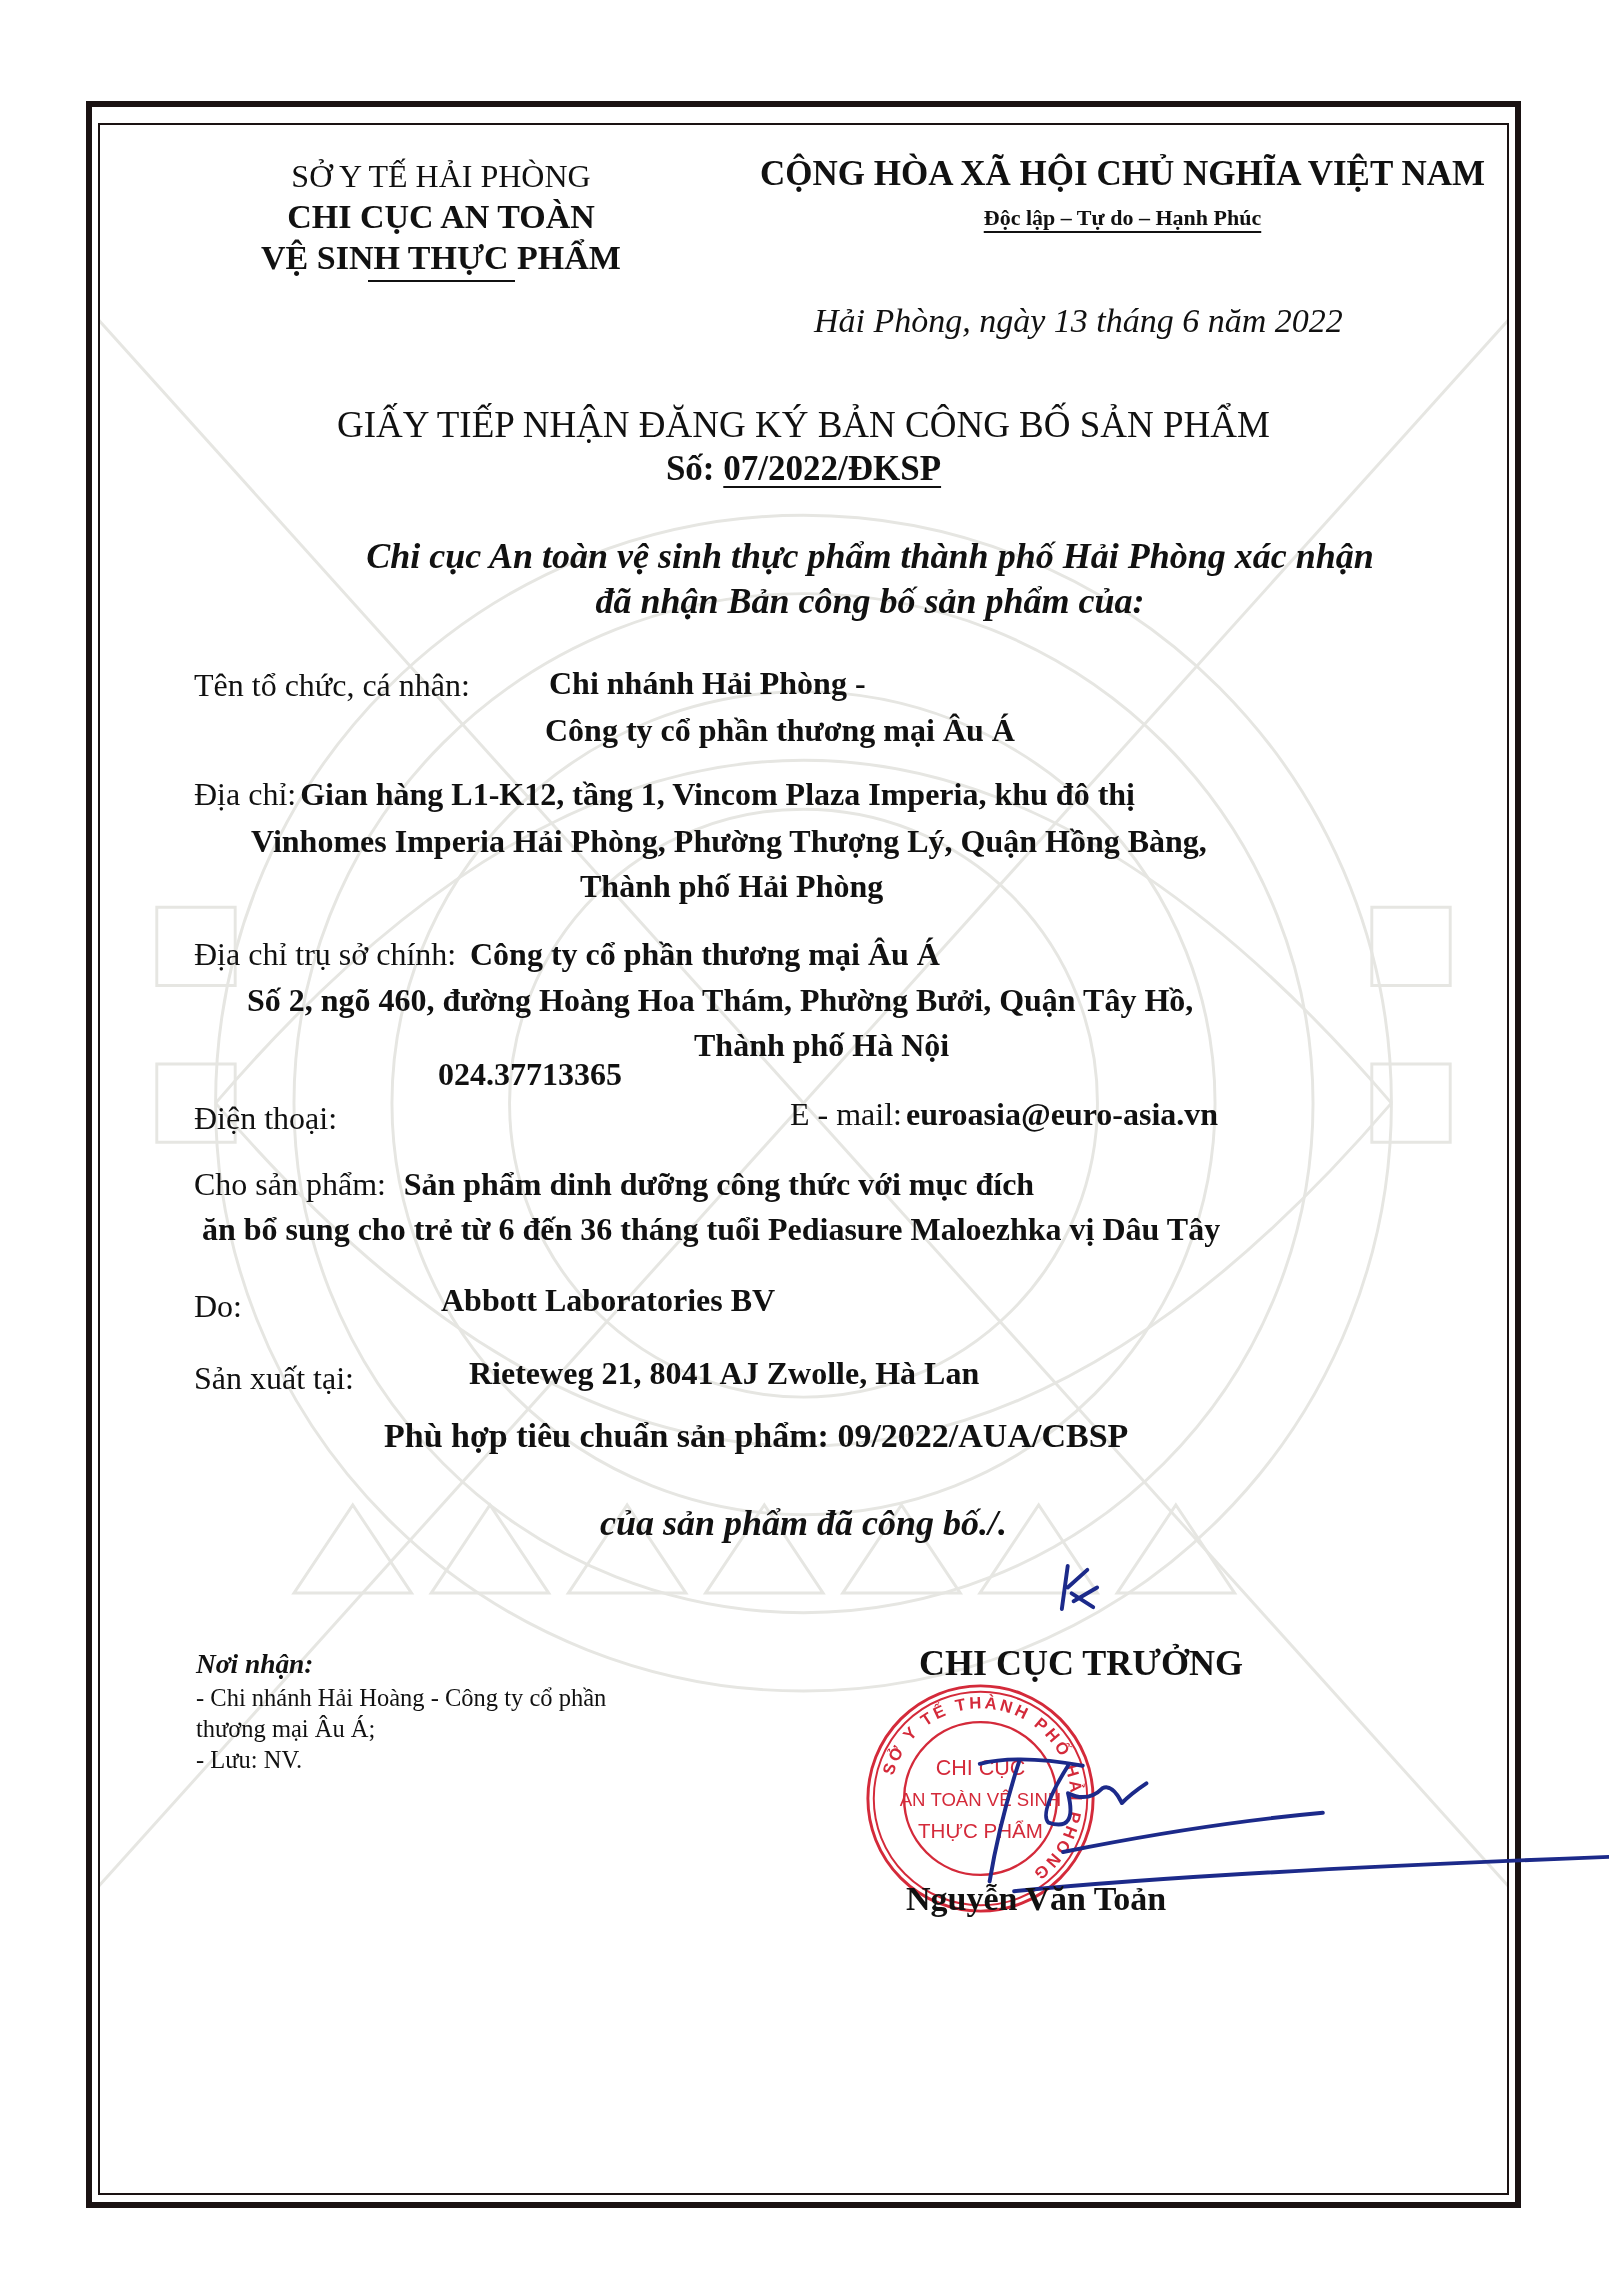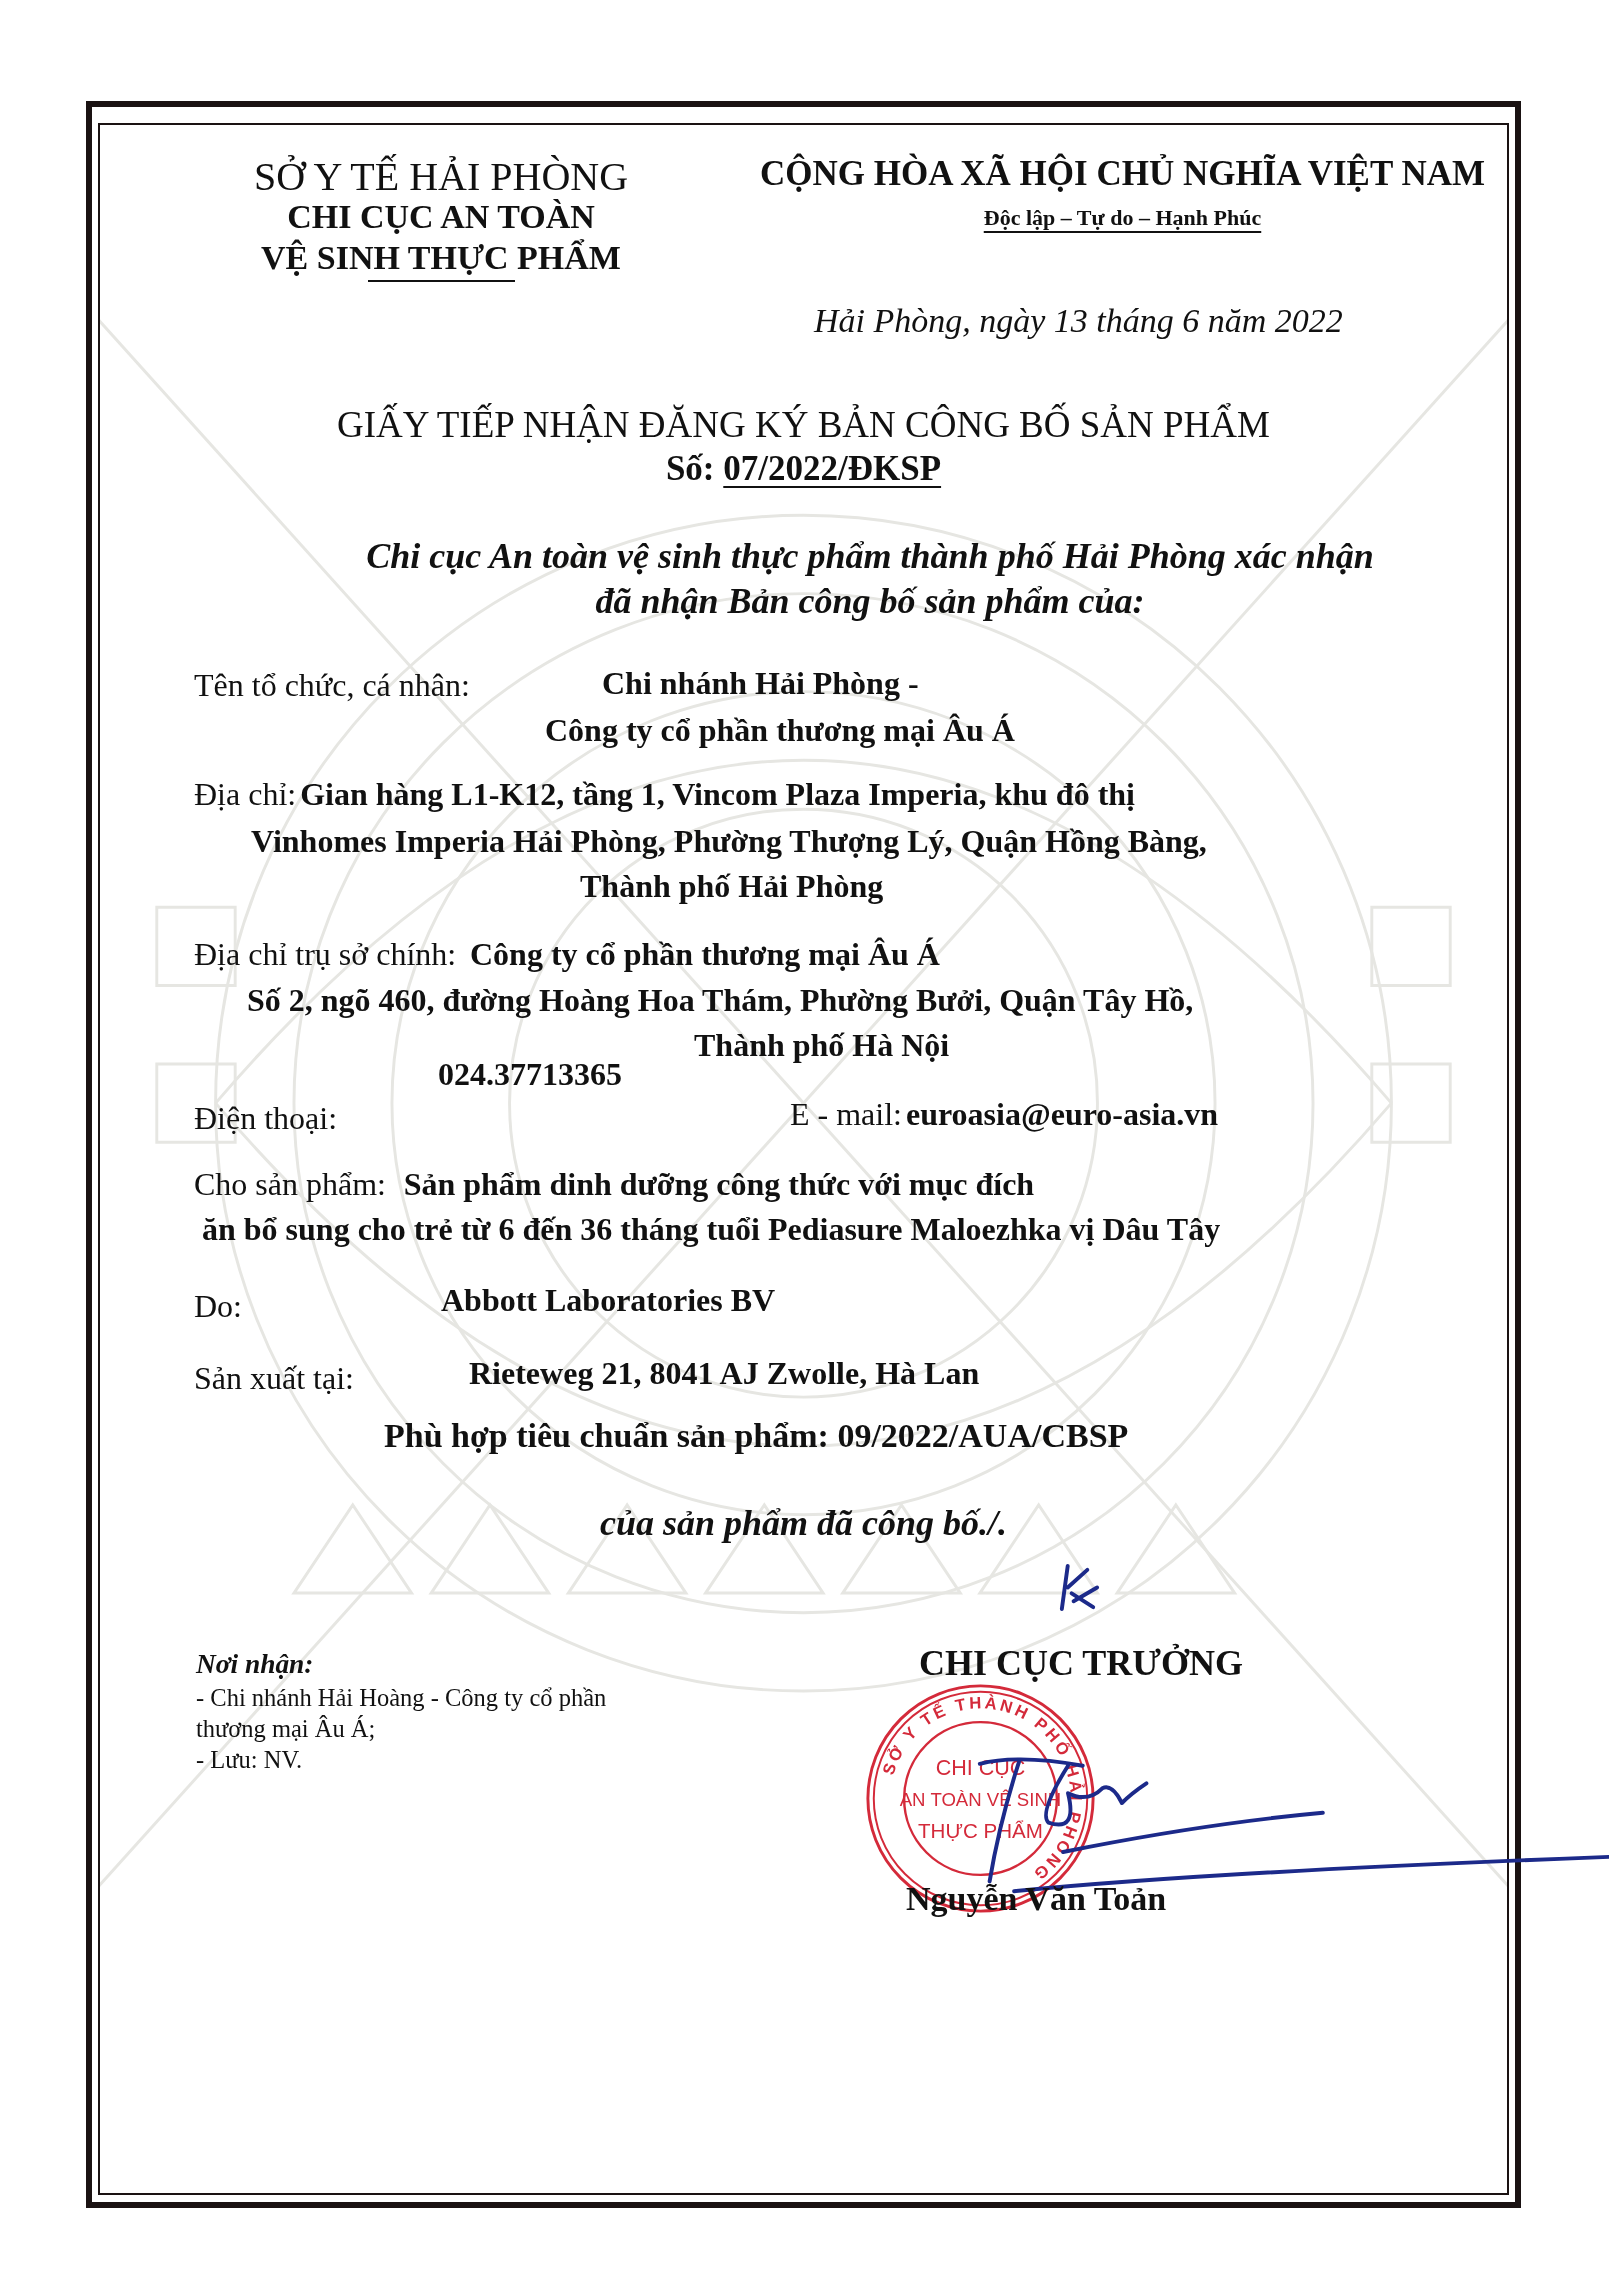--- a/index.html
+++ b/index.html
@@ -28,21 +28,21 @@
     .watermark {
       position: absolute; left: 98px; top: 123px;
       width: 1411px; height: 2072px;
       pointer-events: none;
     }
     .abs { position: absolute; white-space: nowrap; }
     .u { text-decoration: underline; text-underline-offset: 5.9px; text-decoration-thickness: 2px; }
 
     
     .hdr-left { left: 245px; width: 392px; top: 157px; text-align: center; }
-    .hdr-left .l1 { font-size: 40px; line-height: 39px; }
+    .hdr-left .l1 { font-size: 32px; line-height: 39px; }
     .hdr-left .l2, .hdr-left .l3 { font-size: 34px; font-weight: bold; line-height: 41px; }
     .hdr-left .rule { width: 147px; height: 2px; background: #111; margin: 2px auto 0; }
 
     
     .hdr-right { left: 740px; width: 765px; top: 152px; text-align: center; }
     .hdr-right .l1 { font-size: 35px; font-weight: bold; line-height: 43px; }
     .hdr-right .l2 { font-size: 22px; font-weight: bold; line-height: 45px; }
     .date { left: 814px; top: 302px; font-size: 34px; font-style: italic; }
 
     .title { left: 98px; width: 1411px; top: 402px; text-align: center; }
@@ -108,21 +108,21 @@
     <span>Số: </span><span class="u">07/2022/ĐKSP</span>
   </div>
 </div>
 
 <div class="abs intro">
   <div>Chi cục An toàn vệ sinh thực phẩm thành phố Hải Phòng xác nhận</div>
   <div>đã nhận Bản công bố sản phẩm của:</div>
 </div>
 
 <div class="abs lbl" style="left:194px; top:667px;">Tên tổ chức, cá nhân:</div>
-<div class="abs val" style="left:602px; top:665px;">Chi nhánh Hải Phòng -</div>
+<div class="abs val" style="left:549px; top:665px;">Chi nhánh Hải Phòng -</div>
 <div class="abs val" style="left:545px; top:712px;">Công ty cổ phần thương mại Âu Á</div>
 
 <div class="abs" style="left:194px; top:776px;">
   <span class="lbl">Địa chỉ:</span>
   <span class="val">Gian hàng L1-K12, tầng 1, Vincom Plaza Imperia, khu đô thị</span>
 </div>
 <div class="abs val" style="left:251px; top:823px;">Vinhomes Imperia Hải Phòng, Phường Thượng Lý, Quận Hồng Bàng,</div>
 <div class="abs val" style="left:580px; top:868px;">Thành phố Hải Phòng</div>
 
 <div class="abs" style="left:194px; top:936px;">

